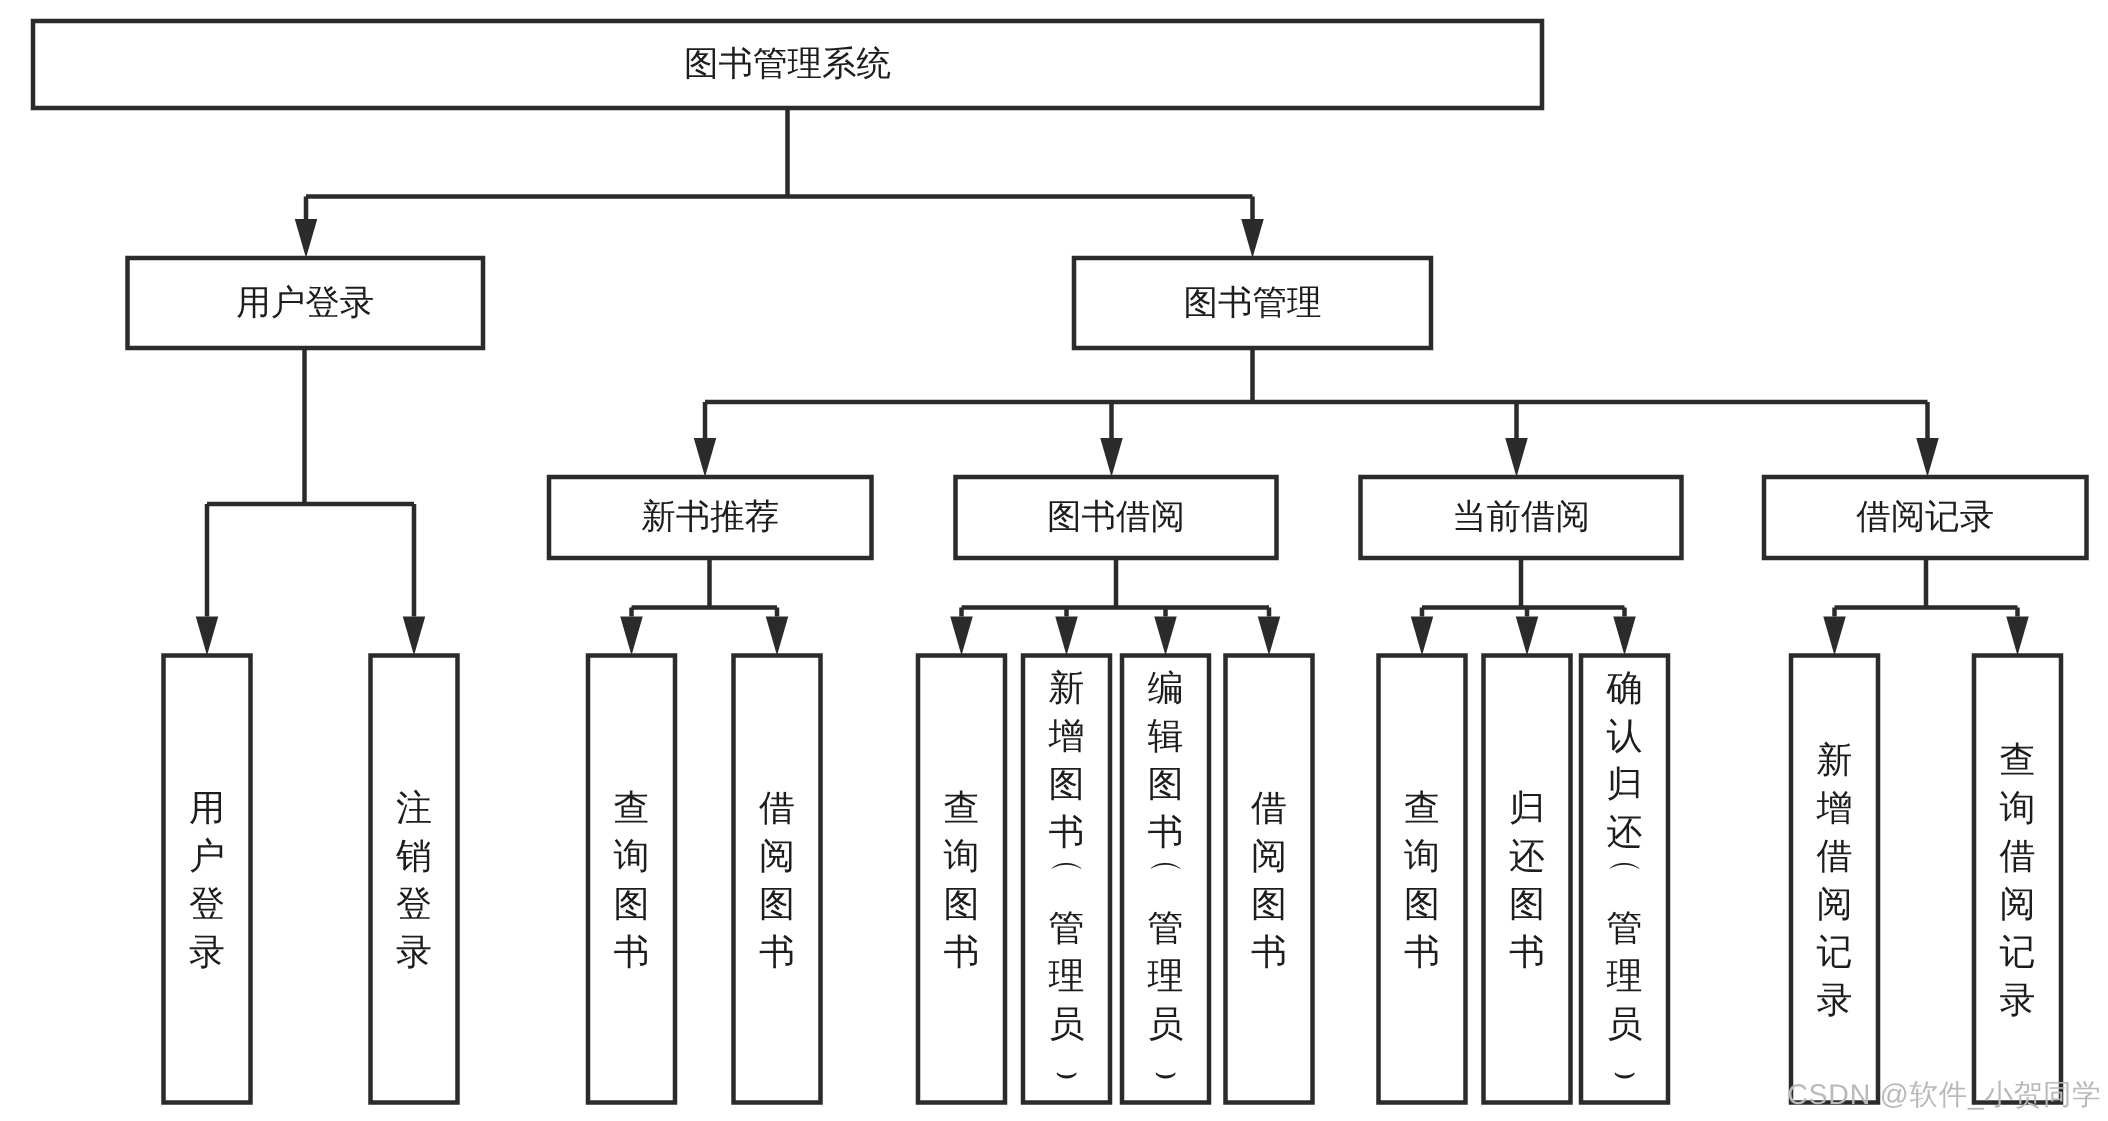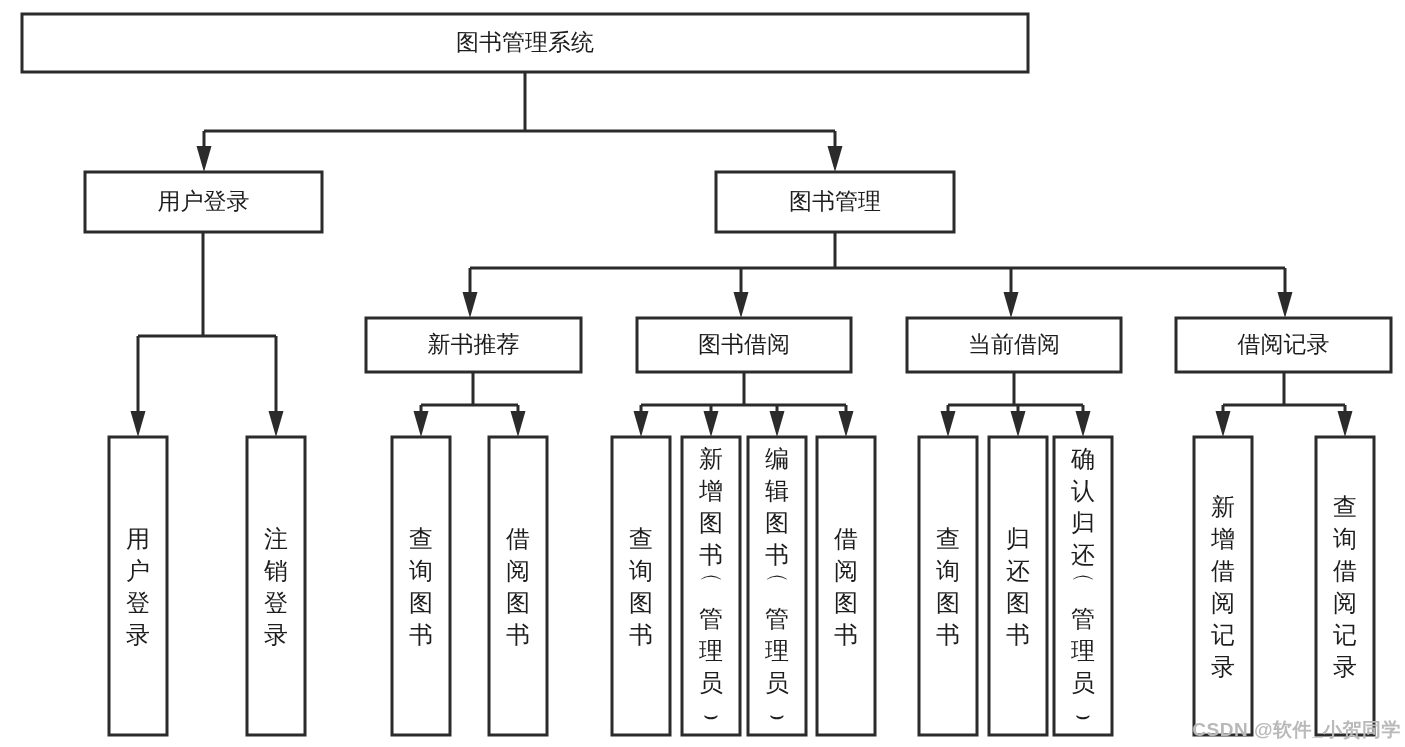--- a/index.html
+++ b/index.html
@@ -57,21 +57,20 @@
   .watermark {
     position: absolute;
     right: 8px;
     bottom: 4px;
     font-family: "Liberation Sans", "DejaVu Sans", sans-serif;
     font-size: 19px;
     color: #b9b9b9;
     letter-spacing: 0.5px;
     white-space: nowrap;
     user-select: none;
-    font-weight: bold;
   }
 </style>
 </head>
 <body>
 
 <div id="diagram-root">
   <svg class="canvas" viewBox="0 0 1405 747" xmlns="http://www.w3.org/2000/svg">
     <g id="connectors-layer">
         <g>
           <path d="M 521 72 L 521 131" class="connector"></path>

